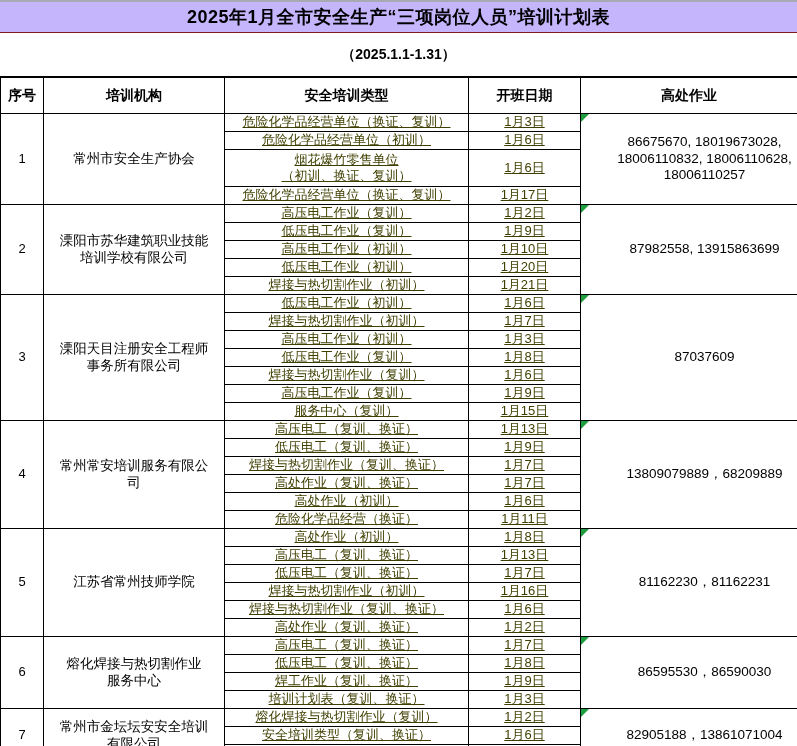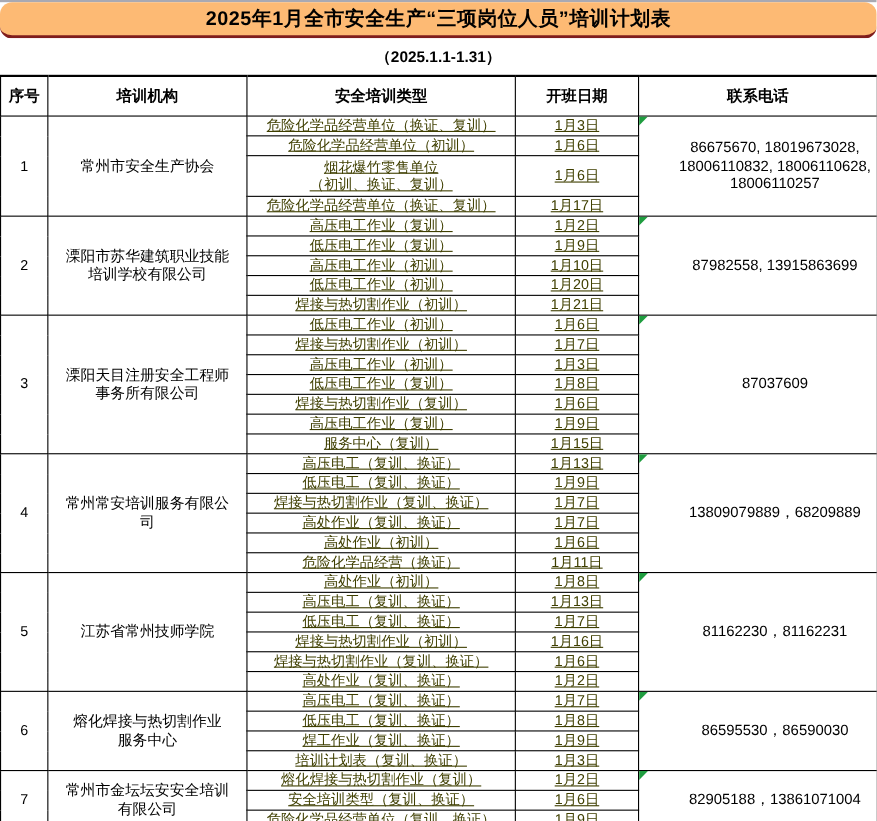--- a/index.html
+++ b/index.html
@@ -1,21 +1,21 @@
 <!DOCTYPE html>
 <html><head>
 <meta charset="utf-8">
 <style>
   html,body{margin:0;padding:0;background:#fff;}
   body{width:797px;font-family:"Liberation Sans","DejaVu Sans",sans-serif;color:#000;}
   .top-strip{height:2px;background:#a9a9b2;}
-  .title-band{height:30px;background:#fdba74;display:flex;align-items:center;justify-content:center;
-    border-bottom:3px solid #7f1d1d;border-radius:11px;}
+  .title-band{height:30px;background:#c4b5fd;display:flex;align-items:center;justify-content:center;
+    border-bottom:1px solid #7f1d1d;}
   .title-band h1{margin:0;font-size:18px;font-weight:bold;letter-spacing:.5px;}
-  .subtitle-row{height:33px;display:flex;align-items:center;justify-content:center;
+  .subtitle-row{height:43px;display:flex;align-items:center;justify-content:center;
     font-size:14px;font-weight:bold;background:#fff;}
   table{border-collapse:collapse;table-layout:fixed;width:797px;}
   td,th{border:1px solid #000;padding:0 2px;text-align:center;vertical-align:middle;
     font-size:13px;line-height:1.25;overflow:hidden;}
   thead th{height:35px;font-size:14px;font-weight:bold;border-top:2px solid #000;}
   tr.sub{height:18px;}
   tr.sub.tall{height:37px;}
   td.course-type,td.course-date{color:#3f3f00;text-decoration:underline;white-space:pre-line;}
   td.org-cell,td.phone-cell{white-space:pre-line;font-size:13.5px;}
   td.no-cell{font-size:13px;}
@@ -41,21 +41,21 @@
       <col style="width:244px">
     <col style="width:112px">
       <col style="width:217px">
   </colgroup>
   <thead>
     <tr>
       <th>序号</th>
       <th>培训机构</th>
       <th>安全培训类型</th>
       <th>开班日期</th>
-      <th>联系电话</th>
+      <th>高处作业</th>
     </tr>
   </thead>
   <tbody id="table-body">
       <tr class="sub">
         <td rowspan="4" class="no-cell">1</td>
         <td rowspan="4" class="org-cell">常州市安全生产协会</td>
         <td class="course-type">危险化学品经营单位（换证、复训）</td>
         <td class="course-date">1月3日</td>
         <td rowspan="4" class="phone-cell"><span class="tri"></span><span>86675670, 18019673028,
 18006110832, 18006110628,

